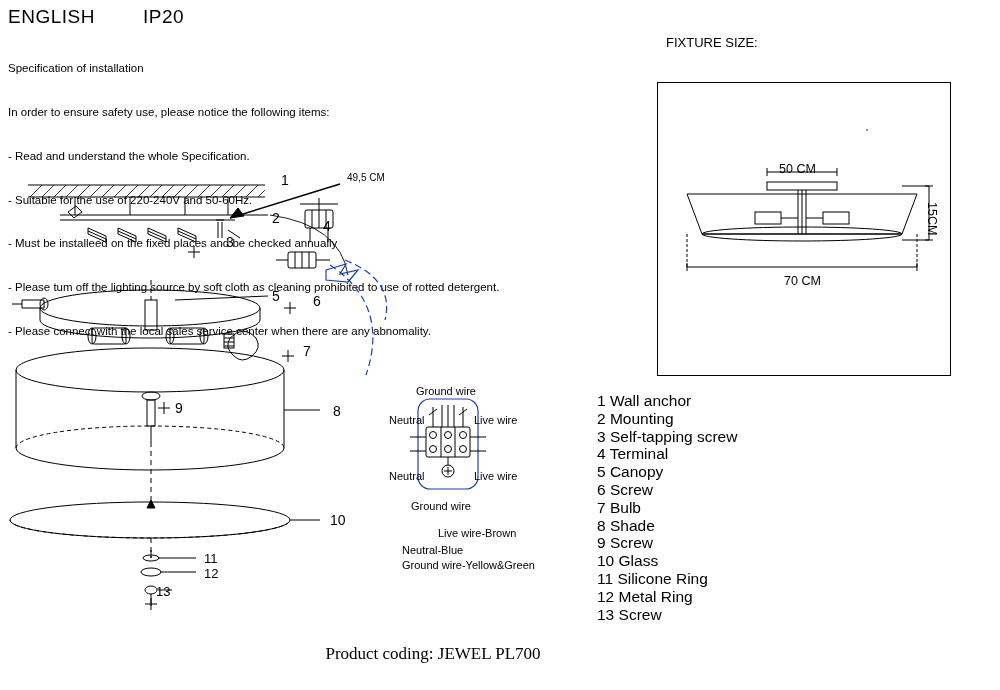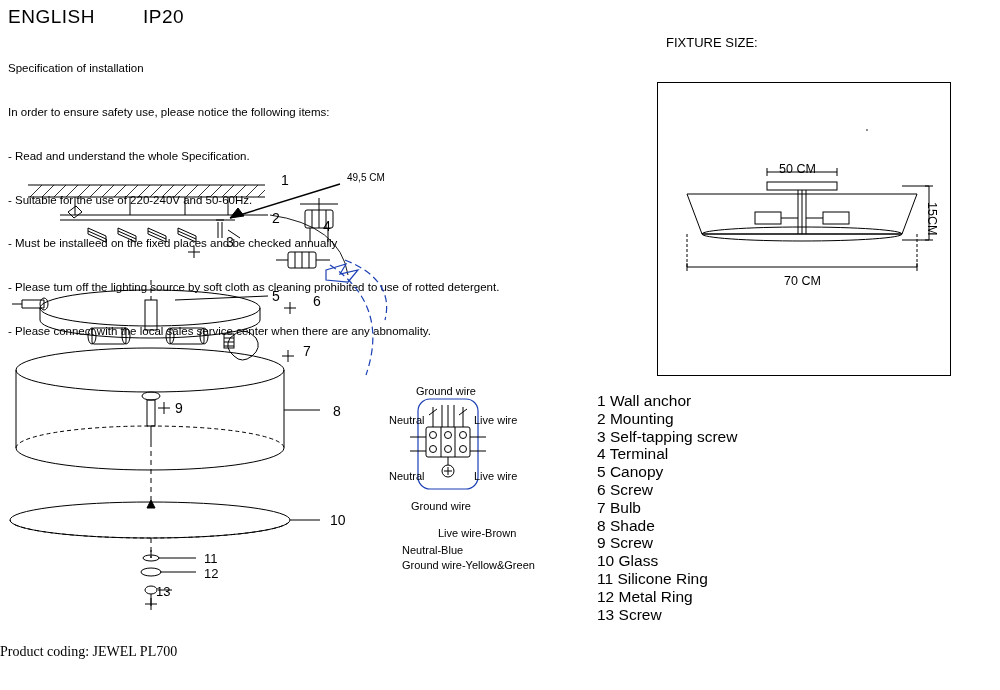--- a/index.html
+++ b/index.html
@@ -67,22 +67,22 @@
     line-height: 17.8px;
   }
   #parts-list .part-item {
     white-space: pre;
   }
 
   
   #product-coding {
     left: 0; top: 644px;
     width: 866px;
-    text-align: left;
-    font-size: 14px;
+    text-align: center;
+    font-size: 17px;
     font-family: "Liberation Serif", serif;
   }
 
   
   .dim-text { font-size: 12.5px; }
 </style>
 </head>
 <body>
 
 <div class="abs" id="lang-title">ENGLISH</div>

